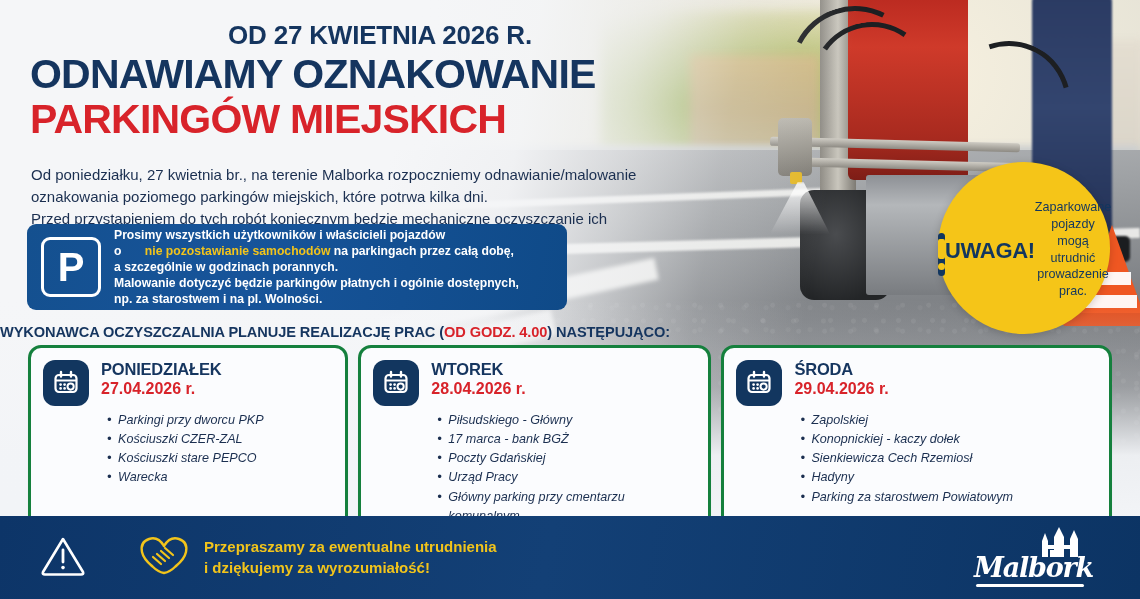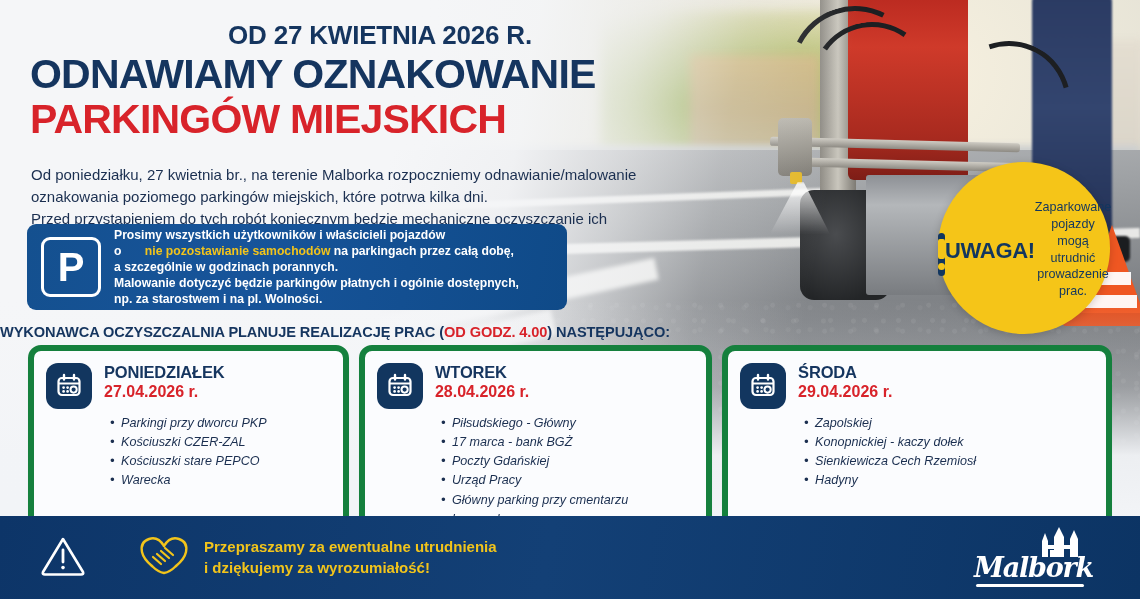--- a/index.html
+++ b/index.html
@@ -205,21 +205,21 @@
   }
   .sched-head .red{color:#d8232a;}
 
   
   .cards{
     position:absolute;left:28px;top:345px;width:1084px;
     display:flex;gap:10px;align-items:stretch;
   }
   .card{
     background:#fbfcfe;
-    border:6px solid #15803d;
+    border:3px solid #15803d;
     border-radius:13px;
     padding:12px 12px 12px 12px;
     position:relative;
     box-shadow:0 1px 2px rgba(30,50,90,.05);
   }
   .card.c1{width:310px;}
   .card.c2{width:345px;}
   .card.c3{width:385px;}
   .card-top{display:flex;align-items:flex-start;}
   .cal-icon{
@@ -459,20 +459,21 @@
         <div class="card-title">
           <div class="day-name">ŚRODA</div>
           <div class="day-date">29.04.2026 r.</div>
         </div>
       </div>
       <ul>
         <li>Zapolskiej</li>
         <li>Konopnickiej - kaczy dołek</li>
         <li>Sienkiewicza Cech Rzemiosł</li>
         <li>Hadyny</li>
+        <li>Parking za starostwem Powiatowym</li>
       </ul>
     </div>
 
   </div>
 
   <div class="bottom">
     <div class="warn-ico">
       <svg width="46" height="42" viewBox="0 0 46 42" aria-hidden="true">
         <path d="M23 4 L43 37 Q44 39.5 41 39.5 L5 39.5 Q2 39.5 3 37 Z" fill="none" stroke="#ffffff" stroke-width="2.6" stroke-linejoin="round"></path>
         <line x1="23" y1="15" x2="23" y2="27" stroke="#ffffff" stroke-width="2.8" stroke-linecap="round"></line>

